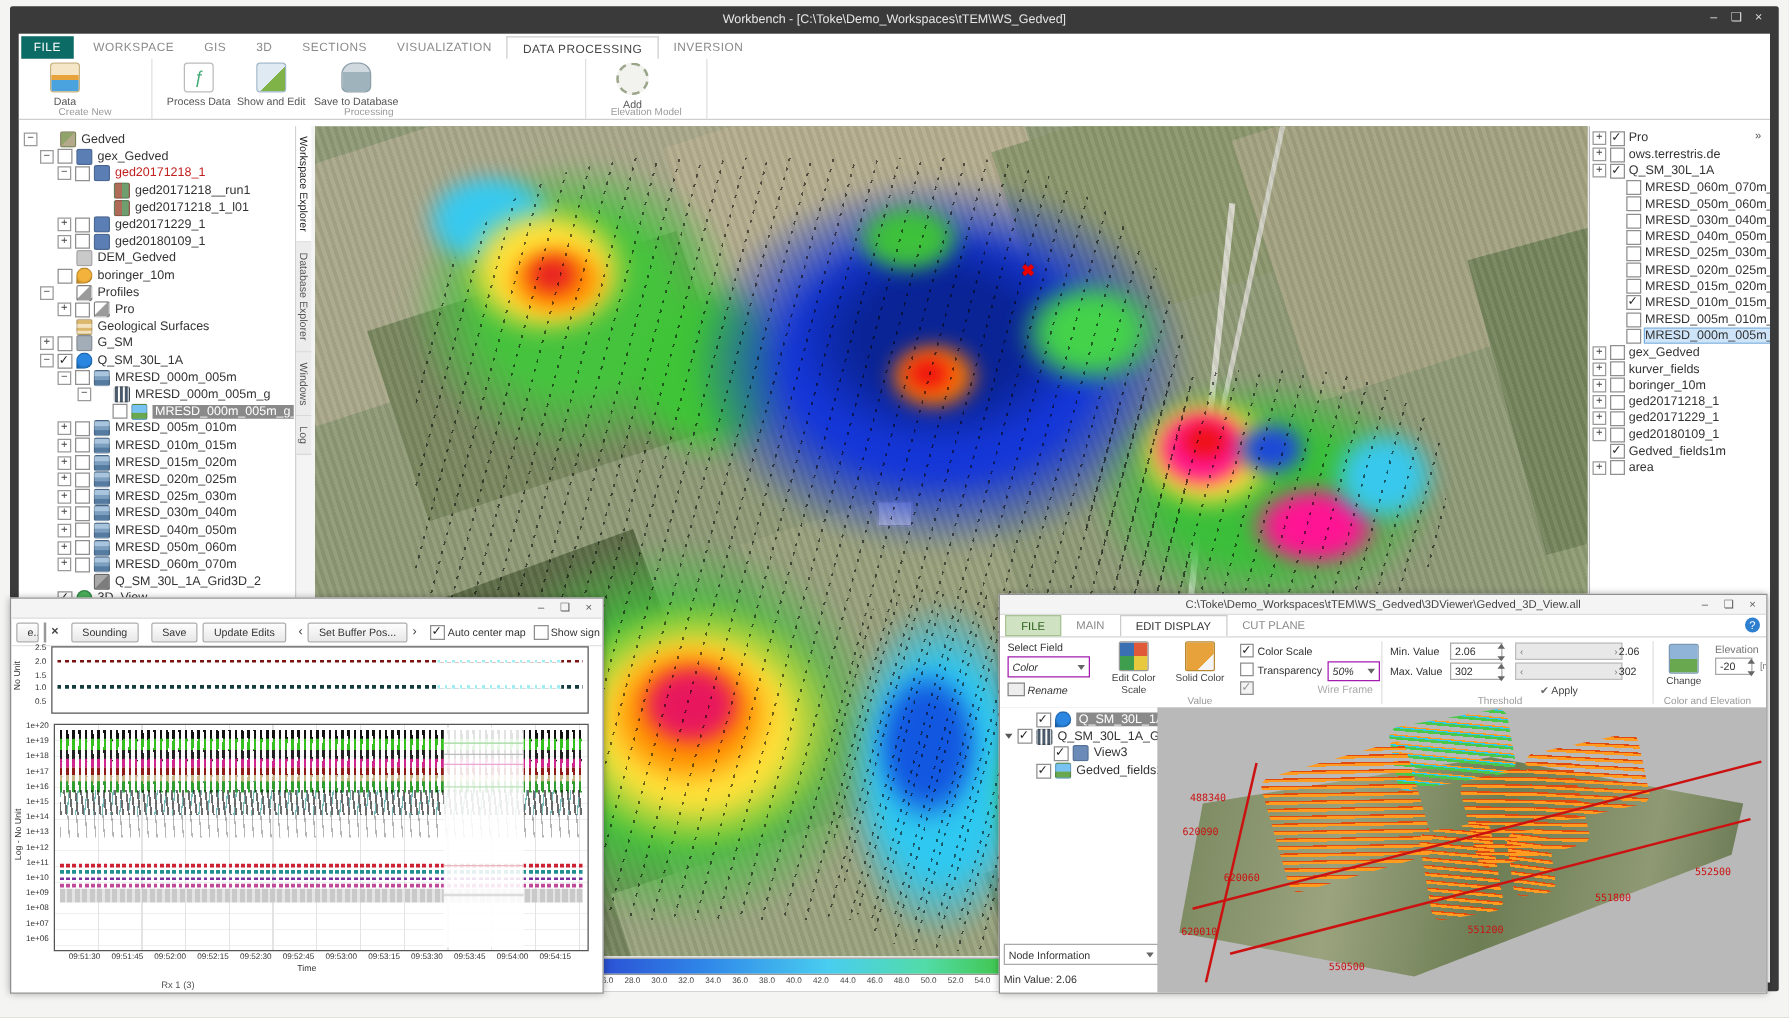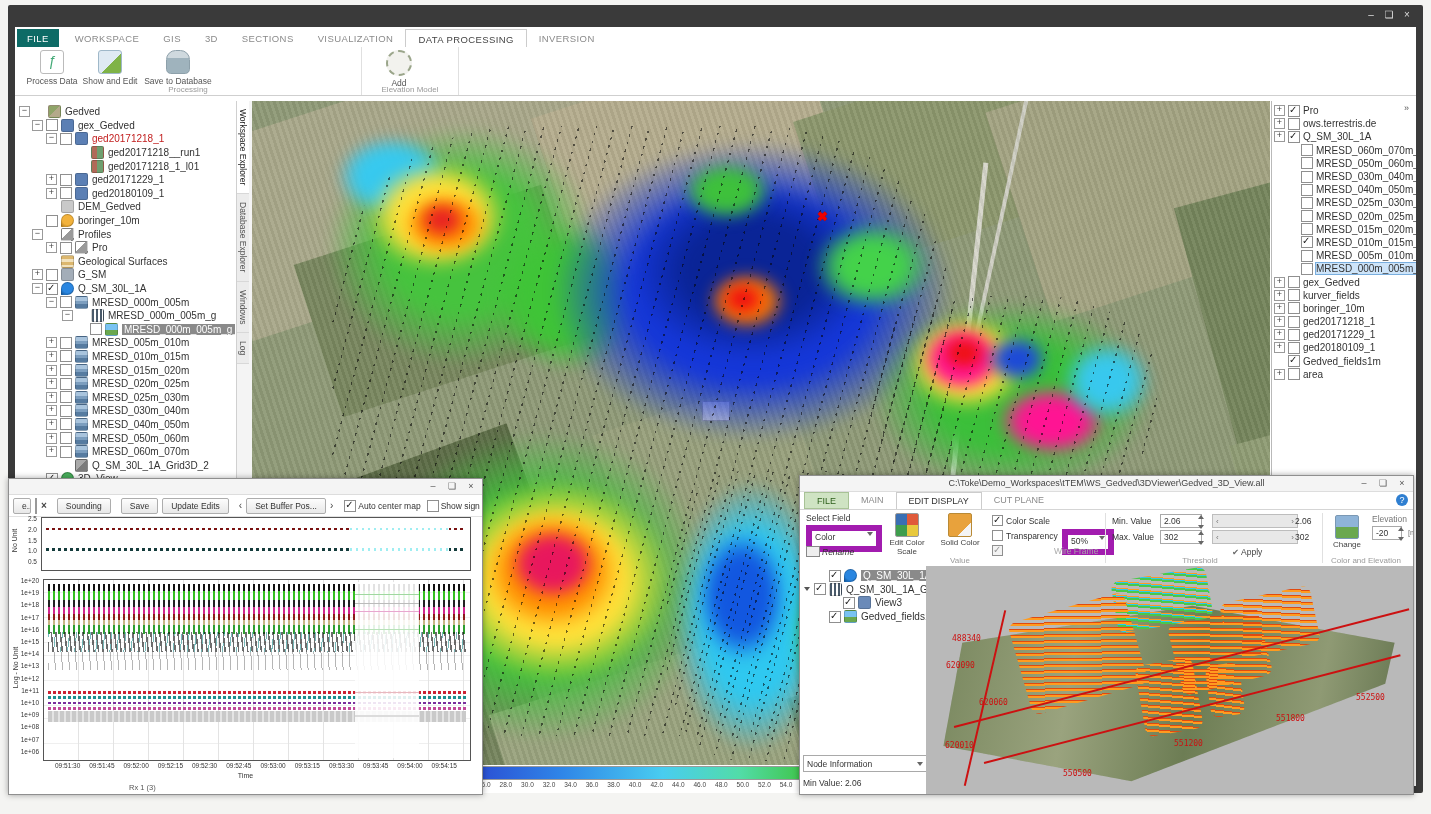--- a/index.html
+++ b/index.html
@@ -105,21 +105,21 @@
   
   #vwin{left:799px;top:475px;width:613px;height:318px;}
   #vtabs{position:relative;height:17px;border-bottom:1px solid #d5d5d5;display:flex;font-size:9px;padding-left:4px;}
   .vtab{padding:3px 12px 0 12px;color:#8a8a8a;}
   .vtab.on{border:1px solid #ccc;border-bottom:none;background:#fff;color:#333;}
   .vtab.vfile{background:#cfe3c3;color:#2c5e1a;border:1px solid #a8c296;}
   #vhelp{position:absolute;right:5px;top:2px;width:12px;height:12px;border-radius:50%;background:#2f7fd1;color:#fff;font-size:9px;text-align:center;line-height:12px;}
   #vribbon{position:relative;height:56px;border-bottom:1px solid #cfcfcf;font-size:8.5px;color:#333;}
   .vglabel{position:absolute;bottom:1px;font-size:8px;color:#9a9a9a;text-align:center;}
   .vsep{position:absolute;top:3px;bottom:3px;width:1px;background:#e0e0e0;}
-  .select{border:6px solid #a21caf;background:#fff;padding:1px 3px;font-size:8.5px;color:#333;position:absolute;display:flex;justify-content:space-between;}
+  .select{border:1px solid #a21caf;background:#fff;padding:1px 3px;font-size:8.5px;color:#333;position:absolute;display:flex;justify-content:space-between;align-items:center;font-style:italic;}
   .tri{width:0;height:0;border-left:3px solid transparent;border-right:3px solid transparent;border-top:4px solid #666;}
   .vbtn{position:absolute;display:flex;flex-direction:column;align-items:center;font-size:8px;color:#444;text-align:center;}
   .vicon{width:22px;height:22px;border-radius:2px;margin-bottom:1px;}
   .i-cscale{background:conic-gradient(#e05a3a 0 25%,#e8c93d 25% 50%,#3f9e4d 50% 75%,#3a6fb3 75%);border:1px solid #999;}
   .i-solid{background:linear-gradient(135deg,#e8a23c 70%,#f4f4f4 70%);border:1px solid #b98a36;}
   .i-change{background:linear-gradient(180deg,#8fb4d8 50%,#6aa84f 50%);border:1px solid #7a98b4;}
   .i-rename{width:12px;height:9px;border:1px solid #888;background:#eee;margin-right:2px;}
   .vcheck{position:absolute;display:flex;align-items:center;white-space:nowrap;}
   .vcheck .cb{width:9px;height:9px;}
   .dis{color:#aaa;}
@@ -141,20 +141,21 @@
   .axlab{position:absolute;color:#cc1111;font-size:8px;font-family:"DejaVu Sans Mono",monospace;}
   #pstat{position:absolute;font-size:7.5px;color:#555;}
 </style>
 </head>
 <body>
 
 <div id="stage">
   <div id="frame"></div>
 
   <div id="titlebar">
+    <div id="titletext">Workbench - [C:\Toke\Demo_Workspaces\tTEM\WS_Gedved]</div>
     <span class="wctrl" style="right:44px;">–</span>
     <span class="wctrl" style="right:26px;">❏</span>
     <span class="wctrl" style="right:8px;">×</span>
   </div>
 
   <div id="app">
 
     <div id="ribbon">
       <div class="rtabs">
         <div class="rtab filetab">FILE</div>
@@ -169,20 +170,27 @@
             <div class="rtab">SECTIONS</div>
 
             <div class="rtab">VISUALIZATION</div>
 
             <div class="rtab on">DATA PROCESSING</div>
 
             <div class="rtab">INVERSION</div>
           </div>
       </div>
       <div class="rbody">
+        <div class="rgroup" style="width:90px;">
+          <div class="rbtn">
+            <div class="ricon i-data"></div>
+            <span>Data</span>
+          </div>
+          <div class="rglabel">Create New</div>
+        </div>
         <div class="rgroup" style="width:330px;">
           <div class="rbtn">
             <div class="ricon i-fx">ƒ</div>
             <span>Process Data</span>
           </div>
           <div class="rbtn">
             <div class="ricon i-edit"></div>
             <span>Show and Edit</span>
           </div>
           <div class="rbtn" style="width:76px;">

